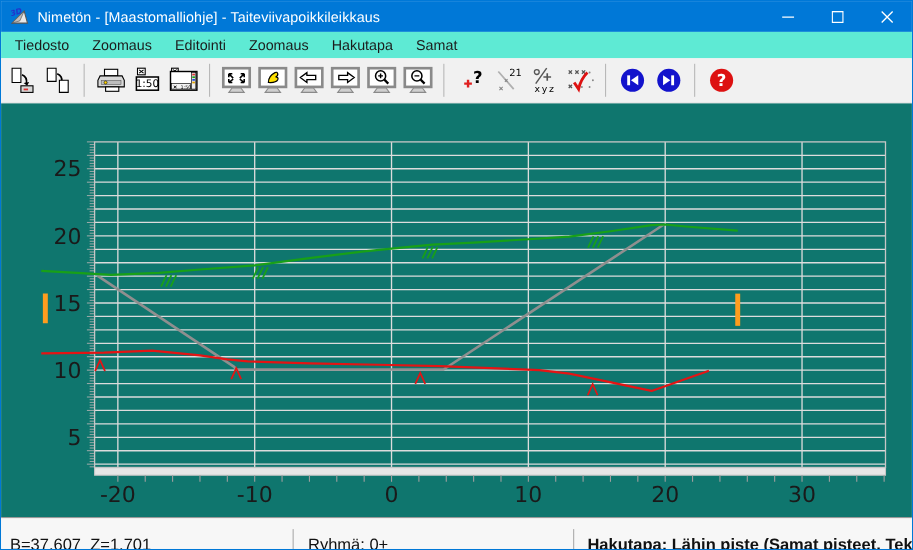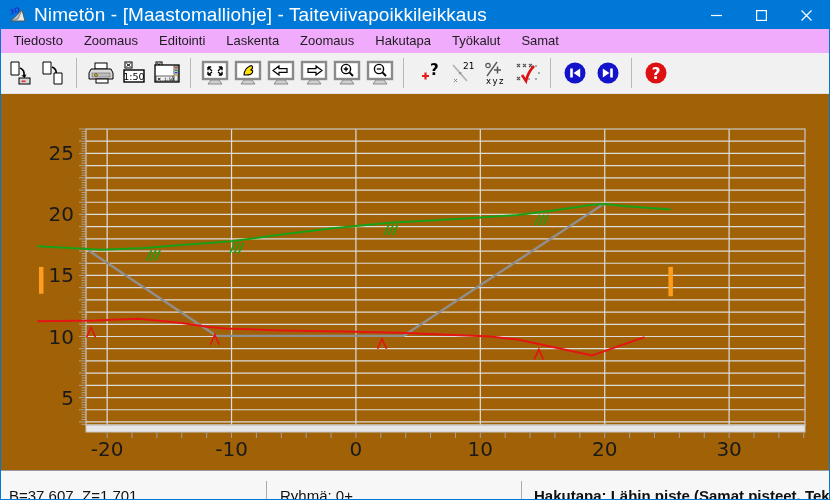--- a/index.html
+++ b/index.html
@@ -1,33 +1,33 @@
 <!DOCTYPE html>
 <html><head>
 <meta charset="utf-8">
 <style>
   html,body{margin:0;padding:0;background:#bfbfbf;}
   body{width:830px;height:500px;font-family:"Liberation Sans",sans-serif;-webkit-font-smoothing:antialiased;}
   .window{width:828px;height:498px;border:1px solid #0078d7;background:#fff;display:flex;flex-direction:column;overflow:hidden;}
   
   .titlebar{height:28px;background:#0078d7;color:#fff;display:flex;align-items:center;flex:0 0 auto;}
   .title-icon{margin:0 7px 0 8px;display:flex;}
-  .title-text{font-size:19px;letter-spacing:.1px;white-space:nowrap;}
+  .title-text{font-size:13px;letter-spacing:.1px;white-space:nowrap;}
   .win-controls{margin-left:auto;display:flex;height:100%;}
   .win-btn{width:45px;height:100%;display:flex;align-items:center;justify-content:center;}
   
-  .menubar{height:24px;background:#f0abfc;display:flex;align-items:flex-end;font-size:13px;color:#1c1c1c;flex:0 0 auto;padding-left:2px;}
+  .menubar{height:24px;background:#5eead4;display:flex;align-items:flex-end;font-size:13px;color:#1c1c1c;flex:0 0 auto;padding-left:2px;}
   .menu-item{padding:0 10.5px;line-height:24px;cursor:default;}
   
   .toolbar{height:40px;background:#f1f1f1;display:flex;align-items:center;flex:0 0 auto;border-bottom:1px solid #e3e3e3;padding-left:2px;}
   .tb-btn{width:33px;height:34px;display:flex;align-items:center;justify-content:center;background:transparent;border:0;padding:0;}
   .tb-sep{width:1px;height:30px;background:#b8b8b8;margin:0 7px;flex:0 0 auto;}
   .tb-btn svg{display:block;}
   
-  .chart-pane{flex:1 1 auto;background:#a16207;position:relative;overflow:hidden;}
+  .chart-pane{flex:1 1 auto;background:#0f766e;position:relative;overflow:hidden;}
   .chart-pane svg{position:absolute;left:0;top:0;}
   svg text{font-family:"DejaVu Sans","Liberation Sans",sans-serif;}
   .axis-label{font-size:20px;fill:#1a1a1a;}
   
   .statusbar{height:28px;flex:0 0 auto;background:#f7f7f7;border-top:1px solid #9a9a9a;display:flex;align-items:center;font-size:15px;color:#111;}
   .sb-cell{height:100%;display:flex;align-items:center;white-space:pre;overflow:hidden;margin-top:20px;}
   .sb-1{width:257px;padding-left:8px;border-right:1px solid #ababab;}
   .sb-2{width:241px;padding-left:13px;border-right:1px solid #ababab;}
   .sb-3{flex:1;padding-left:12px;font-weight:bold;}
 </style>
@@ -61,24 +61,22 @@
             <path d="M0.5 0.5 L10.5 10.5 M10.5 0.5 L0.5 10.5" stroke="#fff" stroke-width="1.2"></path>
           </svg>
       </div>
     </div>
   </div>
 
   <div class="menubar">
     <span class="menu-item">Tiedosto</span>
     <span class="menu-item">Zoomaus</span>
     <span class="menu-item">Editointi</span>
-    <span class="menu-item">Laskenta</span>
     <span class="menu-item">Zoomaus</span>
     <span class="menu-item">Hakutapa</span>
-    <span class="menu-item">Työkalut</span>
     <span class="menu-item">Samat</span>
   </div>
 
   <div class="toolbar">
 
     <button class="tb-btn" title="export-file-button">
       <span>
           <svg width="28" height="28" viewBox="0 0 28 28">
         <path d="M5 3 h8 l0 13 h-8 z" fill="#fff" stroke="#000"></path>
         <path d="M14 9 q5 2 4 8" fill="none" stroke="#000" stroke-width="1.6"></path>

